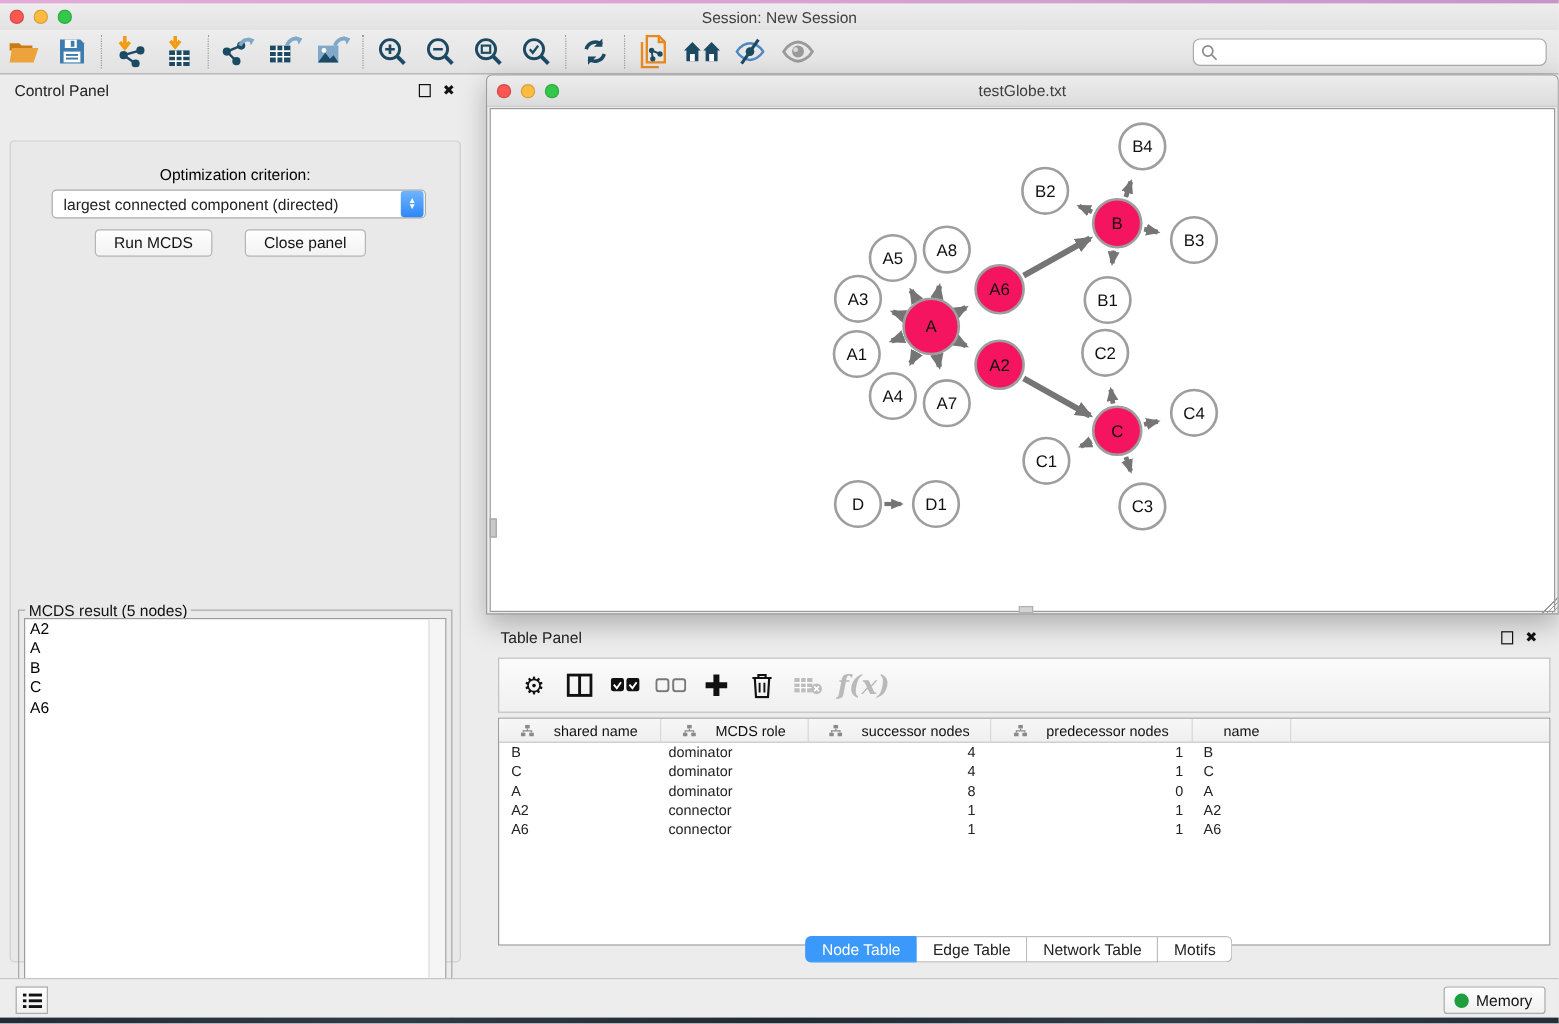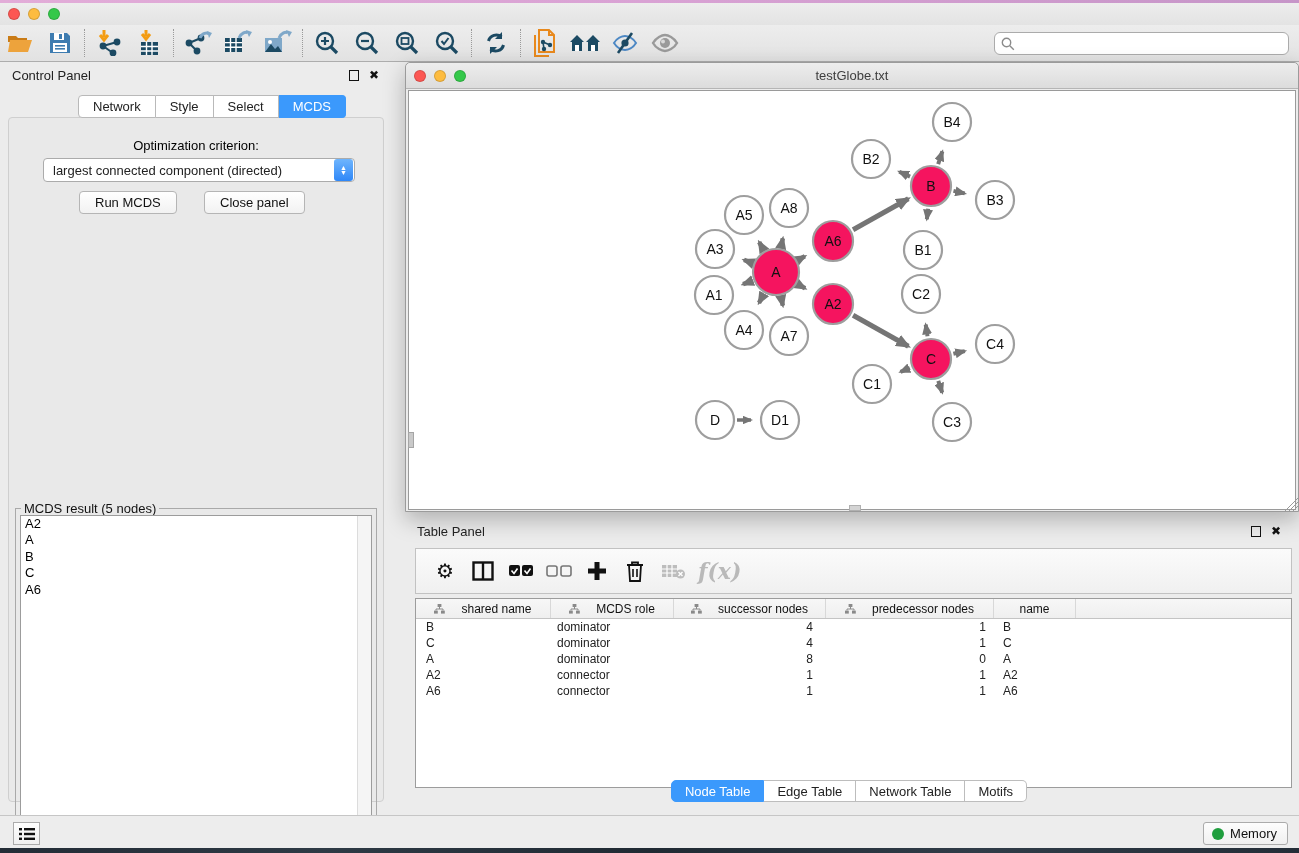--- a/index.html
+++ b/index.html
@@ -151,20 +151,21 @@
 </style>
 </head>
 <body>
 
 <div class="abs" id="desktop-top"></div>
 
 <div class="abs" id="titlebar">
   <span class="tl red"></span>
   <span class="tl yel"></span>
   <span class="tl grn"></span>
+  <span class="title">Session: New Session</span>
 </div>
 
 <div class="abs" id="toolbar">
   <div class="tbicon">
     <svg width="26" height="22" viewBox="0 0 26 22">
       <path d="M1 4h8l2 2h9v4H1z" fill="#C97B16"></path>
       <path d="M3 8h22l-4 12H1z" fill="#EDA33C"></path>
     </svg>
   </div>
   <div class="tbicon">
@@ -303,26 +304,20 @@
   </div>
 </div>
 
 <div class="abs" id="control-panel">
   <div class="panel-titlerow">
     <span>Control Panel</span>
     <span class="sp"></span>
     <span class="wicon float"></span>
     <span class="wicon">✖</span>
   </div>
-  <div id="cp-tabs">
-      <div class="cp-tab">Network</div>
-      <div class="cp-tab">Style</div>
-      <div class="cp-tab">Select</div>
-      <div class="cp-tab sel">MCDS</div>
-    </div>
   <div id="cp-body">
     <div id="opt-label">Optimization criterion:</div>
     <div id="criterion-select">
       <span class="val">largest connected component (directed)</span>
       <span class="stepper">
           <span>▲</span>
           <span>▼</span>
         </span>
     </div>
     <div class="cp-btn" style="left:70px;">Run MCDS</div>

